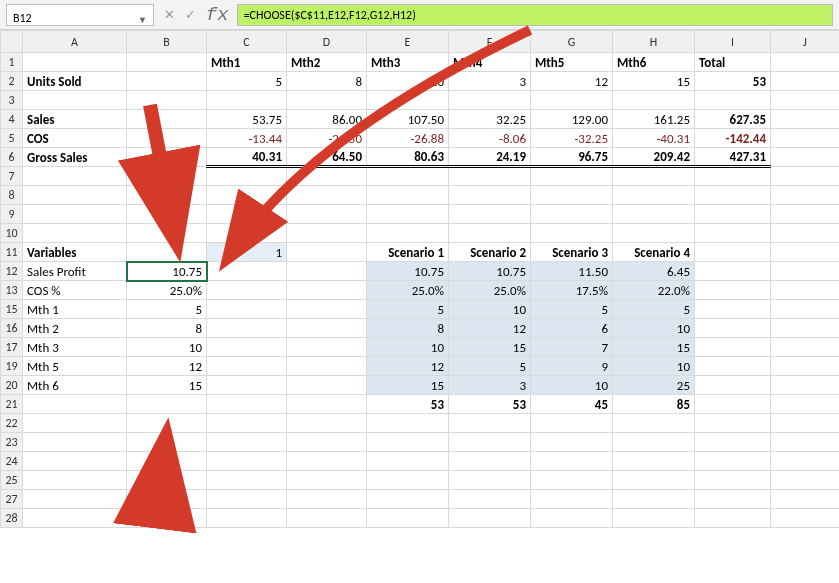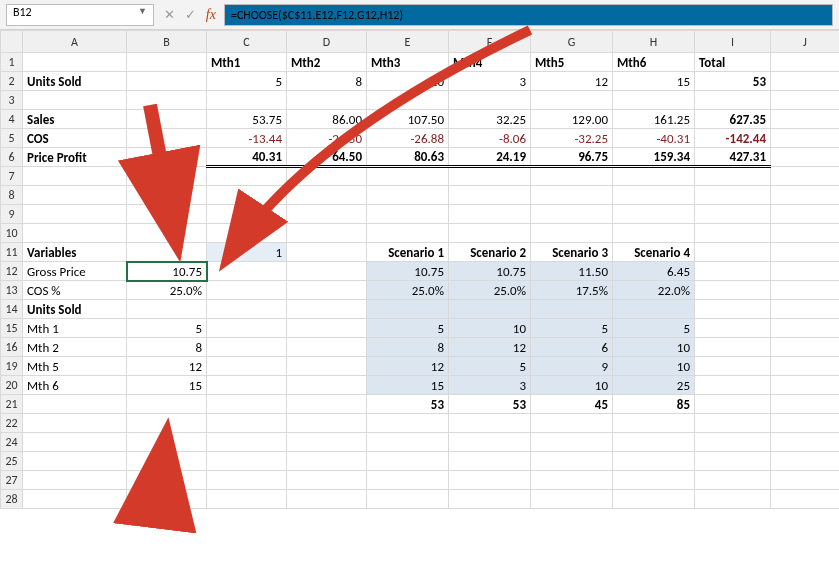--- a/index.html
+++ b/index.html
@@ -1,22 +1,22 @@
 <!DOCTYPE html>
 <html><head>
 <meta charset="utf-8">
 <style>
 *{box-sizing:border-box;margin:0;padding:0}
 body{font-family:Calibri,Arial,sans-serif;font-size:13px;background:#fff;color:#000;width:839px;height:583px;position:relative;overflow:hidden}
 .fbar{height:30px;display:flex;align-items:center;border-bottom:1px solid #d4d4d4;padding:0 6px;background:#f3f3f3}
-.namebox{width:148px;height:22px;border:1px solid #bcbcbc;background:#fff;display:flex;align-items:flex-start;padding:0 6px;font-size:12px;position:relative}
+.namebox{width:148px;height:22px;border:1px solid #bcbcbc;background:#fff;display:flex;align-items:flex-end;padding:0 6px;font-size:12px;position:relative}
 .namebox .dd{margin-left:auto;font-size:9px;color:#666}
 .fbtns{display:flex;align-items:center;gap:10px;margin-left:10px;color:#999}
-.fx{font-style:italic;font-family:Liberation Serif, serif;font-size:14px;color:#c2410c}
-.fbox{flex:1;margin-left:8px;height:22px;border:1px solid #bcbcbc;background:#0369a1;display:flex;align-items:center;padding:0 6px;font-size:12px}
+.fx{font-style:italic;font-family:Liberation Mono, monospace;font-size:19px;color:#737373}
+.fbox{flex:1;margin-left:8px;height:22px;border:1px solid #bcbcbc;background:#bef264;display:flex;align-items:center;padding:0 6px;font-size:12px}
 .grid{position:relative}
 table.sheet{border-collapse:collapse;table-layout:fixed;width:100%}
 .sheet th,.sheet td{border:1px solid #d9d9d9;height:19px;padding:0 4px;font-size:13px;white-space:nowrap;overflow:hidden}
 .sheet th{background:#f0f0f0;font-weight:normal;text-align:center;color:#333;font-size:12px}
 .sheet th.rh{width:20px;text-align:center}
 .colhead{height:22px}
 .r{text-align:right}
 .bold{font-weight:bold}
 .neg{color:#7f1d1d}
 .dbb{border-bottom:3px double #000!important}
@@ -134,28 +134,28 @@
           <td class="r neg">-21.50</td>
           <td class="r neg">-26.88</td>
           <td class="r neg">-8.06</td>
           <td class="r neg">-32.25</td>
           <td class="r neg">-40.31</td>
           <td class="r neg bold">-142.44</td>
           <td></td>
         </tr>
 <tr>
           <th class="rh">6</th>
-          <td class="bold">Price Profit</td>
+          <td class="bold">Gross Sales</td>
           <td></td>
           <td class="r bold dbb">40.31</td>
           <td class="r bold dbb">64.50</td>
           <td class="r bold dbb">80.63</td>
           <td class="r bold dbb">24.19</td>
           <td class="r bold dbb">96.75</td>
-          <td class="r bold dbb">159.34</td>
+          <td class="r bold dbb">209.42</td>
           <td class="r bold dbb">427.31</td>
           <td></td>
         </tr>
 <tr>
           <th class="rh">7</th>
           <td></td>
           <td></td>
           <td></td>
           <td></td>
           <td></td>
@@ -212,21 +212,21 @@
           <td></td>
           <td class="bold r">Scenario 1</td>
           <td class="bold r">Scenario 2</td>
           <td class="bold r">Scenario 3</td>
           <td class="bold r">Scenario 4</td>
           <td></td>
           <td></td>
         </tr>
 <tr>
           <th class="rh">12</th>
-          <td>Gross Price</td>
+          <td>Sales Profit</td>
           <td class="r sel">10.75</td>
           <td></td>
           <td></td>
           <td class="r hl">10.75</td>
           <td class="r hl">10.75</td>
           <td class="r hl">11.50</td>
           <td class="r hl">6.45</td>
           <td></td>
           <td></td>
         </tr>
@@ -237,33 +237,20 @@
           <td></td>
           <td></td>
           <td class="r hl">25.0%</td>
           <td class="r hl">25.0%</td>
           <td class="r hl">17.5%</td>
           <td class="r hl">22.0%</td>
           <td></td>
           <td></td>
         </tr>
 <tr>
-          <th class="rh">14</th>
-          <td class="bold">Units Sold</td>
-          <td></td>
-          <td></td>
-          <td></td>
-          <td class="hl"></td>
-          <td class="hl"></td>
-          <td class="hl"></td>
-          <td class="hl"></td>
-          <td></td>
-          <td></td>
-        </tr>
-<tr>
           <th class="rh">15</th>
           <td>Mth 1</td>
           <td class="r">5</td>
           <td></td>
           <td></td>
           <td class="r hl">5</td>
           <td class="r hl">10</td>
           <td class="r hl">5</td>
           <td class="r hl">5</td>
           <td></td>
@@ -276,20 +263,33 @@
           <td></td>
           <td></td>
           <td class="r hl">8</td>
           <td class="r hl">12</td>
           <td class="r hl">6</td>
           <td class="r hl">10</td>
           <td></td>
           <td></td>
         </tr>
 <tr>
+          <th class="rh">17</th>
+          <td>Mth 3</td>
+          <td class="r">10</td>
+          <td></td>
+          <td></td>
+          <td class="r hl">10</td>
+          <td class="r hl">15</td>
+          <td class="r hl">7</td>
+          <td class="r hl">15</td>
+          <td></td>
+          <td></td>
+        </tr>
+<tr>
           <th class="rh">19</th>
           <td>Mth 5</td>
           <td class="r">12</td>
           <td></td>
           <td></td>
           <td class="r hl">12</td>
           <td class="r hl">5</td>
           <td class="r hl">9</td>
           <td class="r hl">10</td>
           <td></td>
@@ -316,20 +316,33 @@
           <td></td>
           <td class="r bold">53</td>
           <td class="r bold">53</td>
           <td class="r bold">45</td>
           <td class="r bold">85</td>
           <td></td>
           <td></td>
         </tr>
 <tr>
           <th class="rh">22</th>
+          <td></td>
+          <td></td>
+          <td></td>
+          <td></td>
+          <td></td>
+          <td></td>
+          <td></td>
+          <td></td>
+          <td></td>
+          <td></td>
+        </tr>
+<tr>
+          <th class="rh">23</th>
           <td></td>
           <td></td>
           <td></td>
           <td></td>
           <td></td>
           <td></td>
           <td></td>
           <td></td>
           <td></td>
           <td></td>

